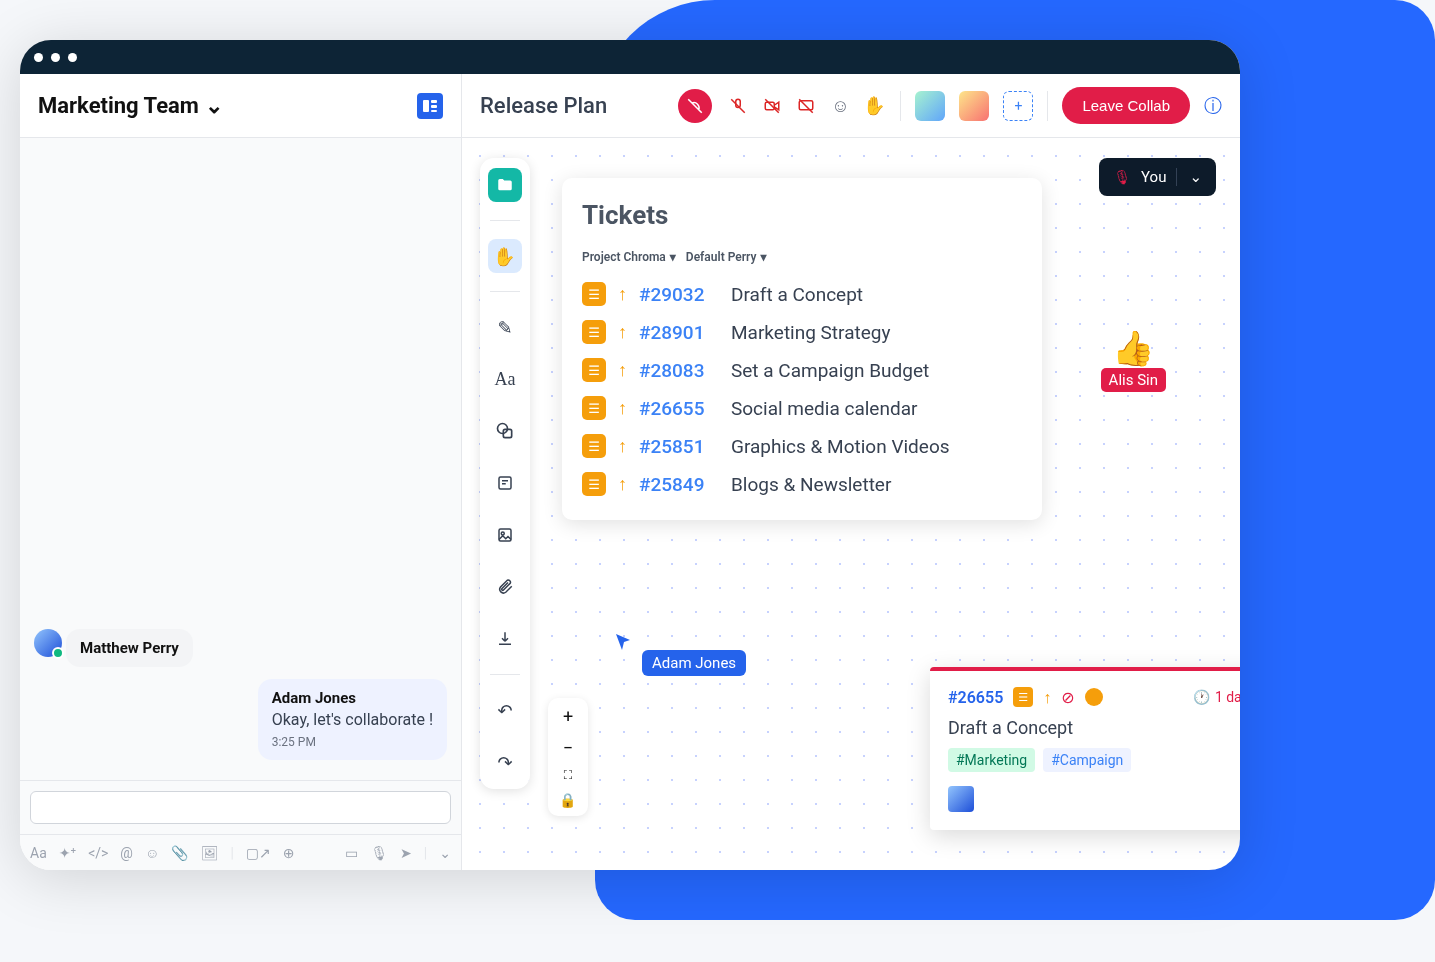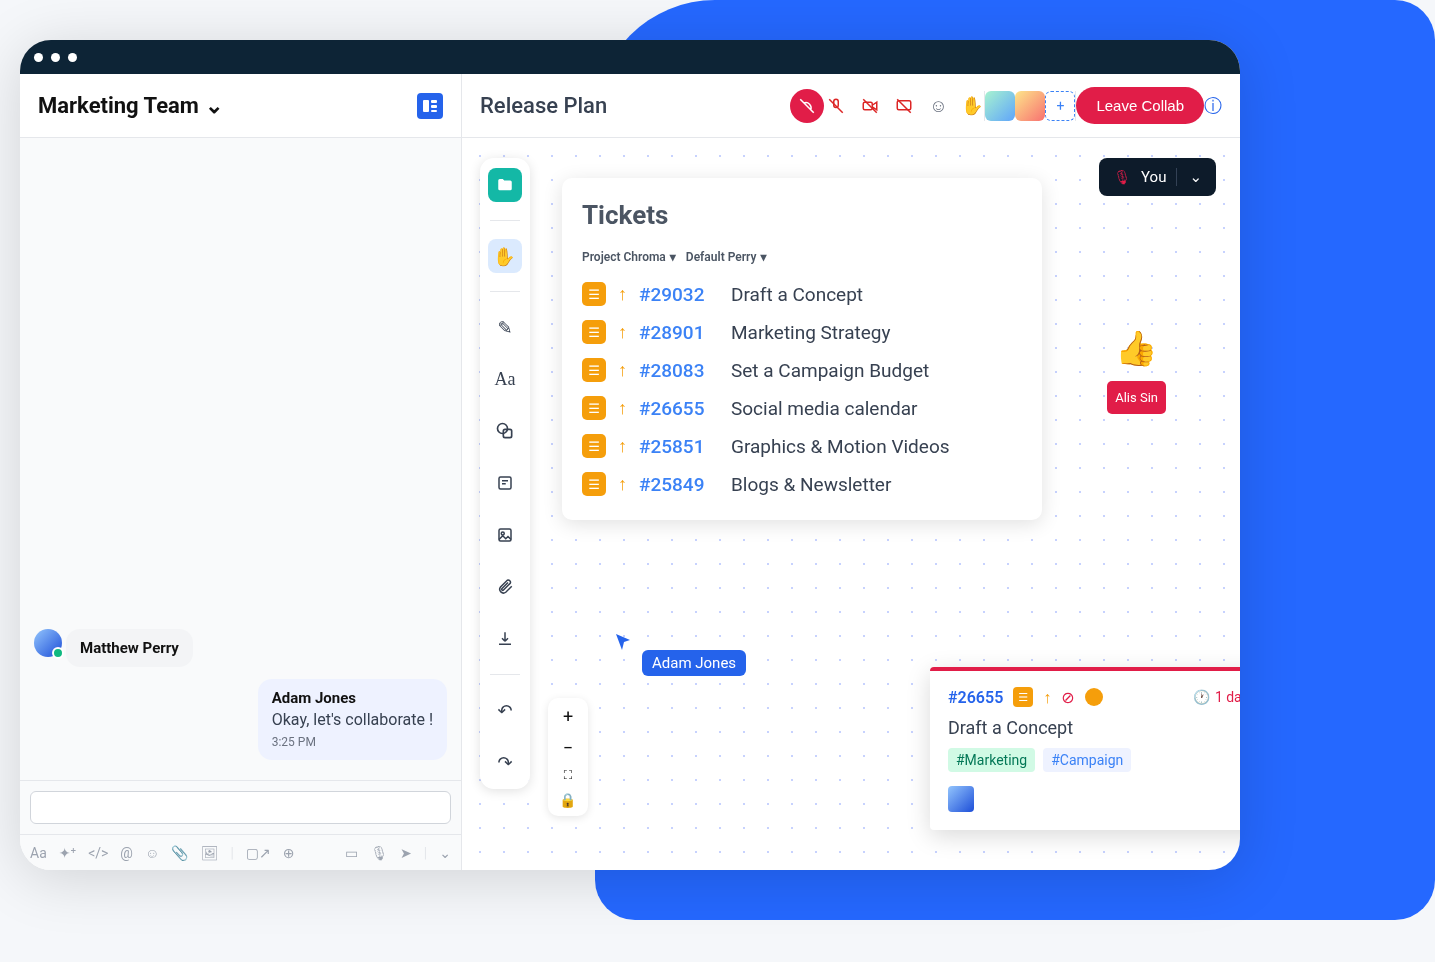--- a/index.html
+++ b/index.html
@@ -51,20 +51,21 @@
   align-items: center;
   padding: 0 18px;
   justify-content: space-between;
 }
 .team-title { font-size: 22px; font-weight: 700; color: #111; display:flex; align-items:center; gap:6px; cursor:pointer;}
 .topbar-right {
   flex: 1;
   display: flex;
   align-items: center;
   padding: 0 18px;
+  gap: 14px;
 }
 .release-title { font-size: 22px; color: #374151; font-weight: 500; }
 .spacer { flex: 1; }
 .toolbar-icons { display:flex; align-items:center; gap:10px; }
 .toolbar-icons .ti { width:24px; height:24px; display:inline-flex; align-items:center; justify-content:center; color:#dc2626; cursor:pointer; font-size:18px; }
 .red-circle { width:34px; height:34px; border-radius:50%; background:#e11d48; display:flex; align-items:center; justify-content:center; color:#fff; cursor:pointer; }
 .avatar { width:30px; height:30px; border-radius:6px; background:linear-gradient(135deg,#a7f3d0,#60a5fa); display:inline-block; }
 .avatar.a2 { background:linear-gradient(135deg,#fde68a,#f87171);}
 .add-user { width:30px; height:30px; border:1px dashed #3b82f6; border-radius:6px; display:inline-flex; align-items:center; justify-content:center; color:#3b82f6; cursor:pointer; font-size:14px;}
 .leave-btn { background:#e11d48; color:#fff; border:none; border-radius:999px; padding:10px 20px; font-size:15px; font-weight:500; cursor:pointer; }
@@ -183,21 +184,21 @@
   position:absolute;
   z-index:6;
 }
 .reaction {
   position:absolute;
   top:190px; right:74px;
   z-index:4;
   display:flex; flex-direction:column; align-items:center;
 }
 .reaction .emoji { font-size:34px; }
-.reaction .tag { background:#e11d48; color:#fff; font-size:13px; padding:9px 8px; border-radius:5px; margin-top:13px;}
+.reaction .tag { background:#e11d48; color:#fff; font-size:15px; padding:3px 8px; border-radius:5px; margin-top:0;}
 .detail-card {
   position:absolute;
   bottom:40px; right:-50px;
   width:360px;
   background:#fff;
   border-top:4px solid #e11d48;
   border-radius:4px;
   box-shadow:0 6px 24px rgba(0,0,0,0.15);
   padding:16px 18px 18px;
   z-index:7;

